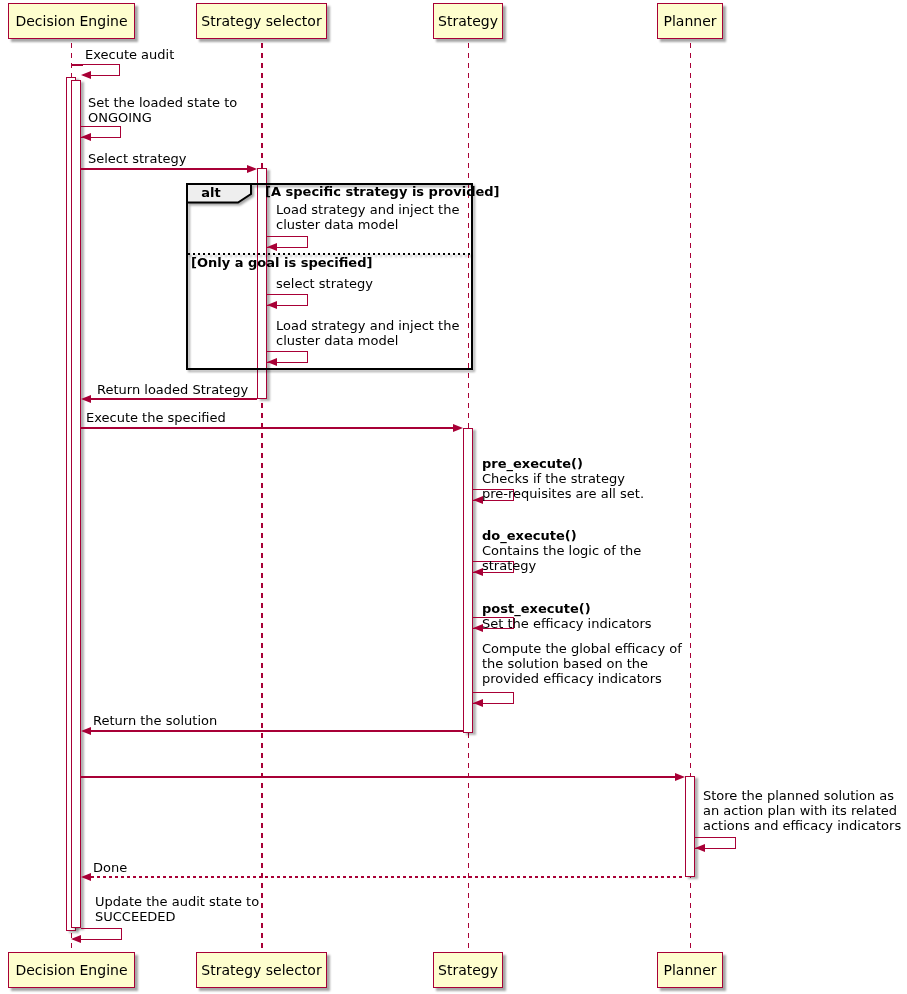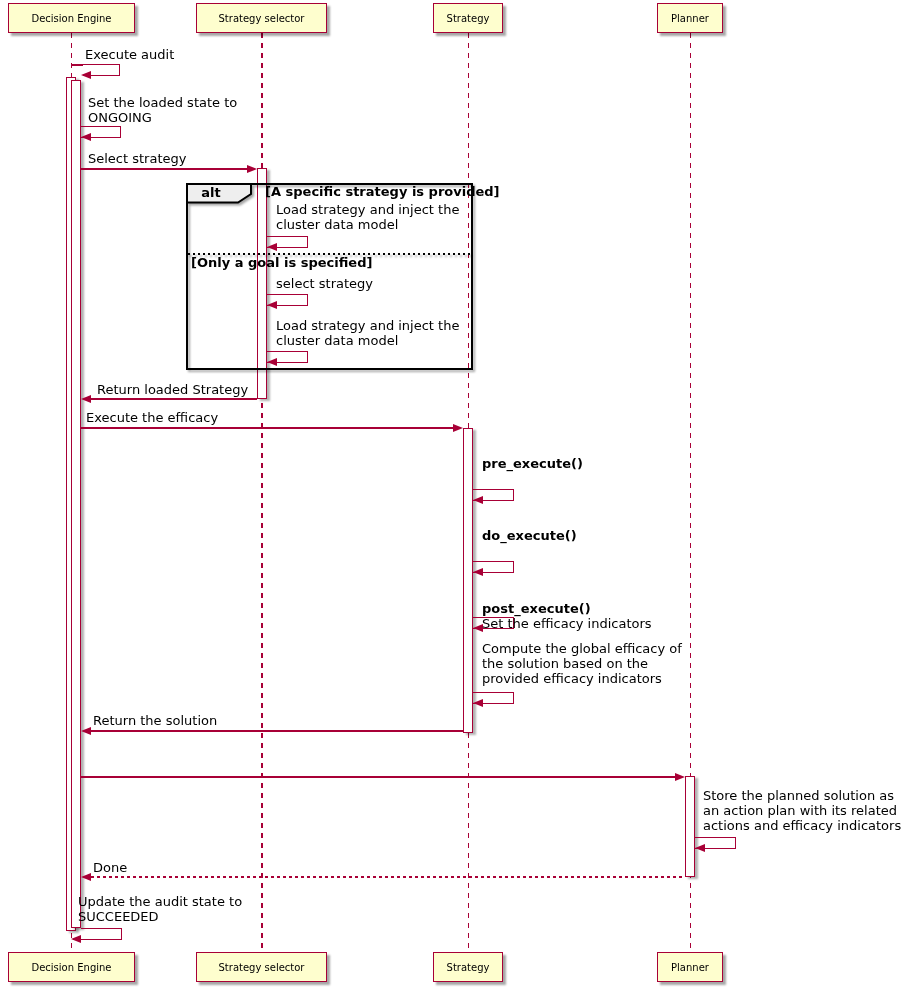--- a/index.html
+++ b/index.html
@@ -11,25 +11,25 @@
   html,body{margin:0;padding:0;background:#fff;}
   #canvas{
     position:relative;width:907px;height:994px;background:#ffffff;overflow:hidden;
     font-family:"DejaVu Sans","Liberation Sans",sans-serif;color:var(--ink);
   }
   .lifeline{
     position:absolute;width:1.5px;top:33px;height:920px;
     background:repeating-linear-gradient(180deg,var(--accent) 0 5px,transparent 5px 10px);
   }
   .participant{
-    position:absolute;height:30px;background:var(--pfill);
+    position:absolute;height:36px;background:var(--pfill);
     border:1.8px solid var(--accent);box-sizing:border-box;
     box-shadow:3px 3px 2px rgba(0,0,0,0.35);
     display:flex;align-items:center;justify-content:center;
-    font-size:10px;white-space:nowrap;
+    font-size:14px;white-space:nowrap;
   }
   .act{
     position:absolute;width:10px;background:#ffffff;
     border:1.2px solid var(--accent);box-sizing:border-box;
     box-shadow:3px 2px 2px rgba(0,0,0,0.3);
   }
   .hline{position:absolute;height:1.5px;background:var(--accent);}
   .dline{
     position:absolute;height:1.5px;
     background:repeating-linear-gradient(90deg,var(--accent) 0 3px,transparent 3px 6px);
@@ -141,41 +141,43 @@
   <div class="msg" style="left:85px;top:47px">Execute audit</div>
   <div class="msg" style="left:88px;top:95px">Set the loaded state to
 ONGOING</div>
   <div class="msg" style="left:88px;top:151px">Select strategy</div>
   <div class="msg" style="left:276px;top:202px">Load strategy and inject the
 cluster data model</div>
   <div class="msg" style="left:276px;top:276px">select strategy</div>
   <div class="msg" style="left:276px;top:318px">Load strategy and inject the
 cluster data model</div>
   <div class="msg" style="left:97px;top:382px">Return loaded Strategy</div>
-  <div class="msg" style="left:86px;top:410px">Execute the efficacy</div>
+  <div class="msg" style="left:86px;top:410px">Execute the specified</div>
 
   <div class="msg" style="left:482px;top:441px">
-    <span class="method">pre_execute()</span>
+    <span class="method">pre_execute()</span><span>Checks if the strategy
+pre-requisites are all set.</span>
   </div>
   <div class="msg" style="left:482px;top:513px">
-    <span class="method">do_execute()</span>
+    <span class="method">do_execute()</span><span>Contains the logic of the
+strategy</span>
   </div>
   <div class="msg" style="left:482px;top:641px">Compute the global efficacy of
 the solution based on the
 provided efficacy indicators</div>
   <div class="msg" style="left:482px;top:586px">
     <span class="method">post_execute()</span><span>Set the efficacy indicators</span>
   </div>
 
   <div class="msg" style="left:93px;top:713px">Return the solution</div>
   <div class="msg" style="left:703px;top:788px">Store the planned solution as
 an action plan with its related
 actions and efficacy indicators</div>
   <div class="msg" style="left:93px;top:860px">Done</div>
-  <div class="msg" style="left:78px;top:894px">Update the audit state to
+  <div class="msg" style="left:95px;top:894px">Update the audit state to
 SUCCEEDED</div>
 
   <div class="participant" style="left:8px;top:3px;width:127px">Decision Engine</div>
   <div class="participant" style="left:196px;top:3px;width:131px">Strategy selector</div>
   <div class="participant" style="left:433px;top:3px;width:70px">Strategy</div>
   <div class="participant" style="left:657px;top:3px;width:66px">Planner</div>
 
   <div class="participant" style="left:8px;top:952px;width:127px">Decision Engine</div>
   <div class="participant" style="left:196px;top:952px;width:131px">Strategy selector</div>
   <div class="participant" style="left:433px;top:952px;width:70px">Strategy</div>

